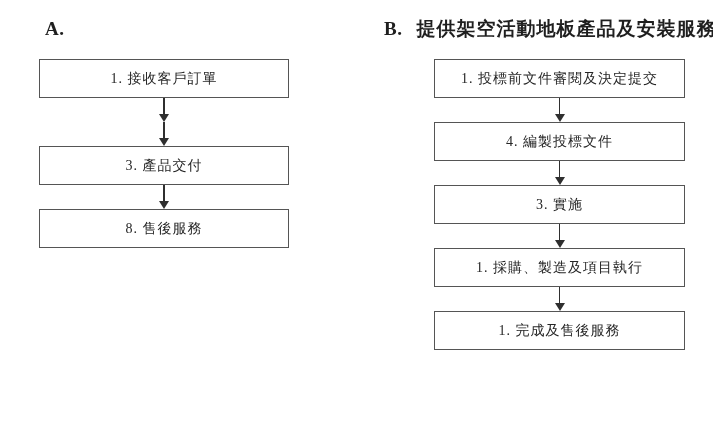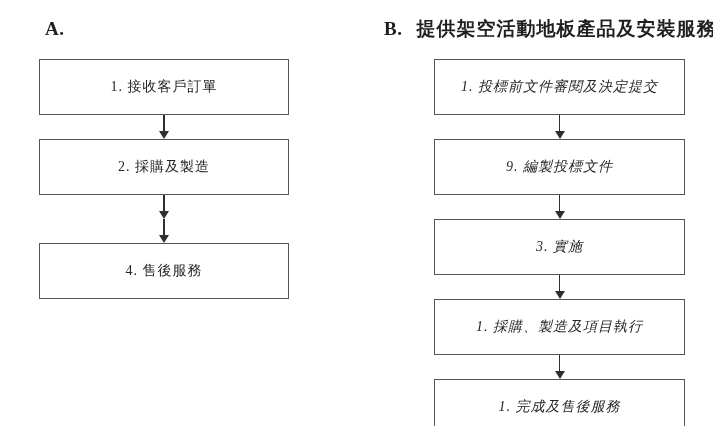--- a/index.html
+++ b/index.html
@@ -38,25 +38,25 @@
   #header-a { left: 45px; }
   #header-b { left: 384px; }
   .flow-column {
     position: absolute;
     top: 59px;
     display: flex;
     flex-direction: column;
     align-items: center;
   }
   #column-a { left: 39px;  width: 250px; }
-  #column-b { left: 434px; width: 251px; font-style: italic; }
+  #column-b { left: 434px; width: 251px; }
   .step-box {
     box-sizing: border-box;
     width: 100%;
-    height: 56px;
+    height: 39px;
     border: 1px solid #555555;
     background: #ffffff;
     display: flex;
     align-items: center;
     justify-content: center;
   }
   .step-label {
     font-size: 14px;
     letter-spacing: 1px;
     color: #262626;
@@ -96,46 +96,46 @@
   </div>
 
   <div class="flow-column" id="column-a">
     <div class="step-box">
       <span class="step-label">1. 接收客戶訂單</span>
     </div>
     <div class="arrow">
       <div class="arrow-line"></div>
       <div class="arrow-head"></div>
     </div>
-    <div class="step-box">
-      <span class="step-label">2. 採購及製造</span>
-    </div>
     <div class="arrow">
       <div class="arrow-line"></div>
       <div class="arrow-head"></div>
+    </div>
+    <div class="step-box">
+      <span class="step-label">3. 產品交付</span>
     </div>
     <div class="arrow">
       <div class="arrow-line"></div>
       <div class="arrow-head"></div>
     </div>
     <div class="step-box">
-      <span class="step-label">4. 售後服務</span>
+      <span class="step-label">8. 售後服務</span>
     </div>
   </div>
 
   <div class="flow-column" id="column-b">
     <div class="step-box">
       <span class="step-label">1. 投標前文件審閱及決定提交</span>
     </div>
     <div class="arrow">
       <div class="arrow-line"></div>
       <div class="arrow-head"></div>
     </div>
     <div class="step-box">
-      <span class="step-label">9. 編製投標文件</span>
+      <span class="step-label">4. 編製投標文件</span>
     </div>
     <div class="arrow">
       <div class="arrow-line"></div>
       <div class="arrow-head"></div>
     </div>
     <div class="step-box">
       <span class="step-label">3. 實施</span>
     </div>
     <div class="arrow">
       <div class="arrow-line"></div>

